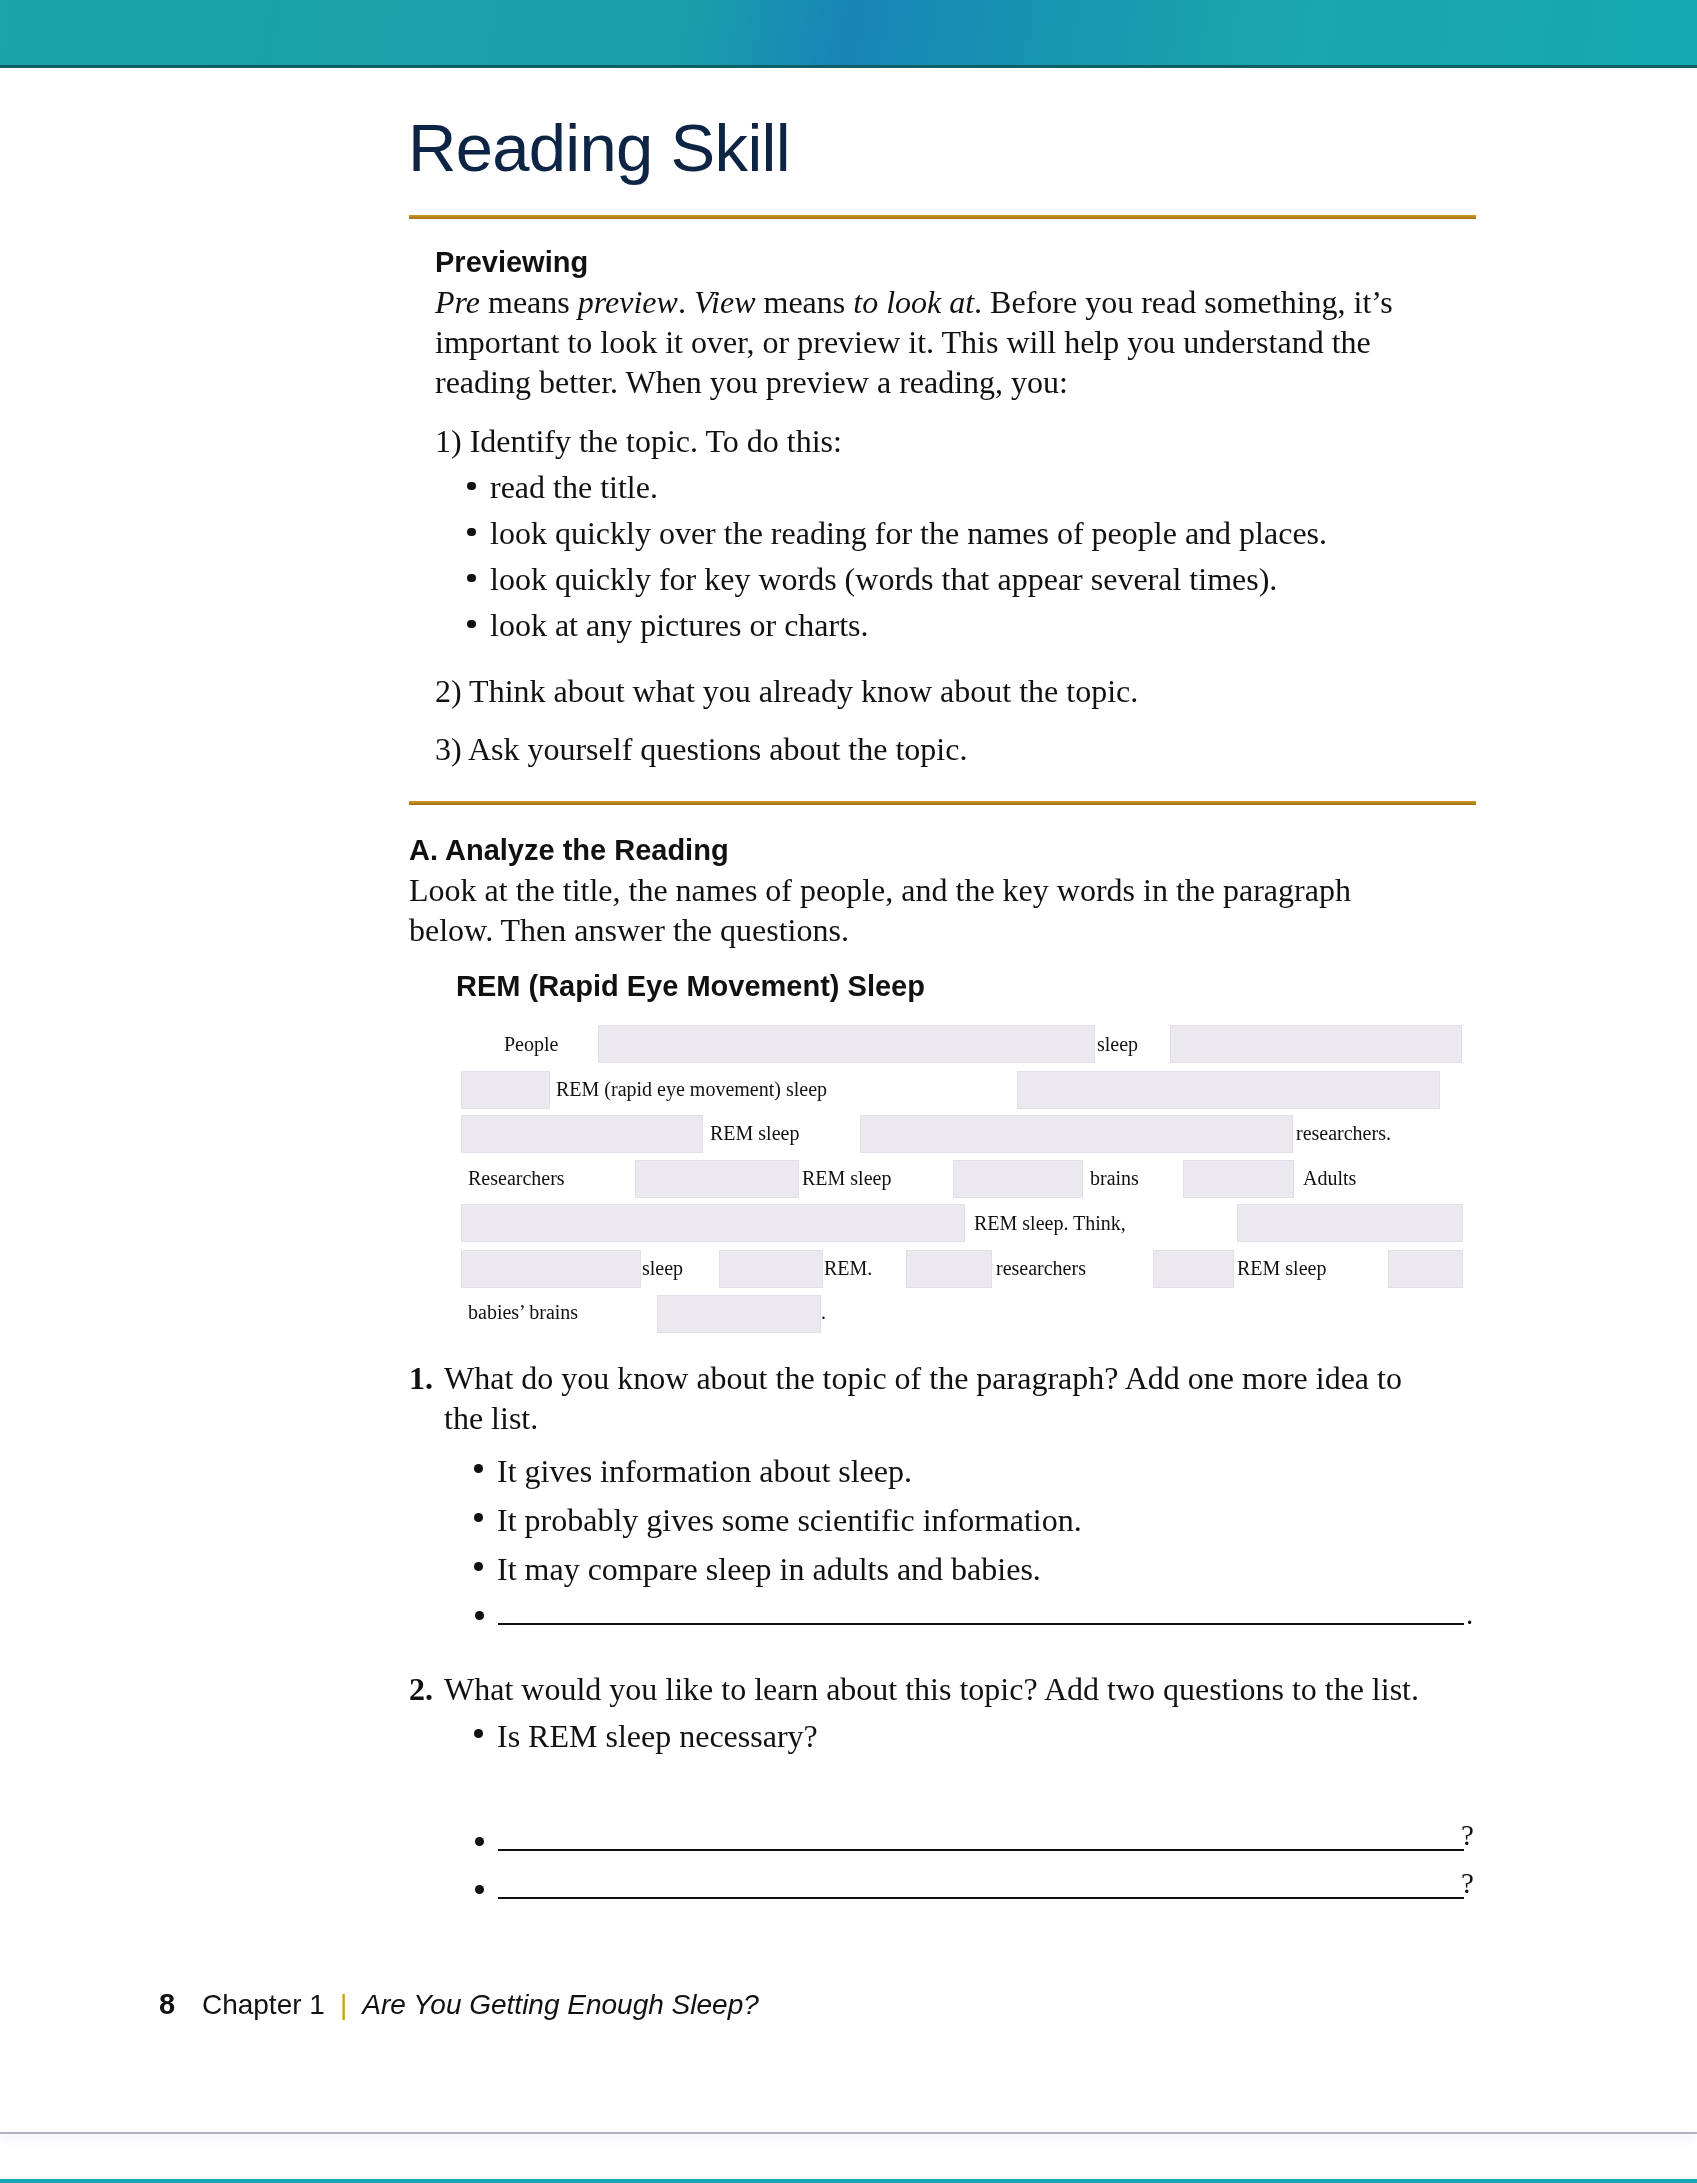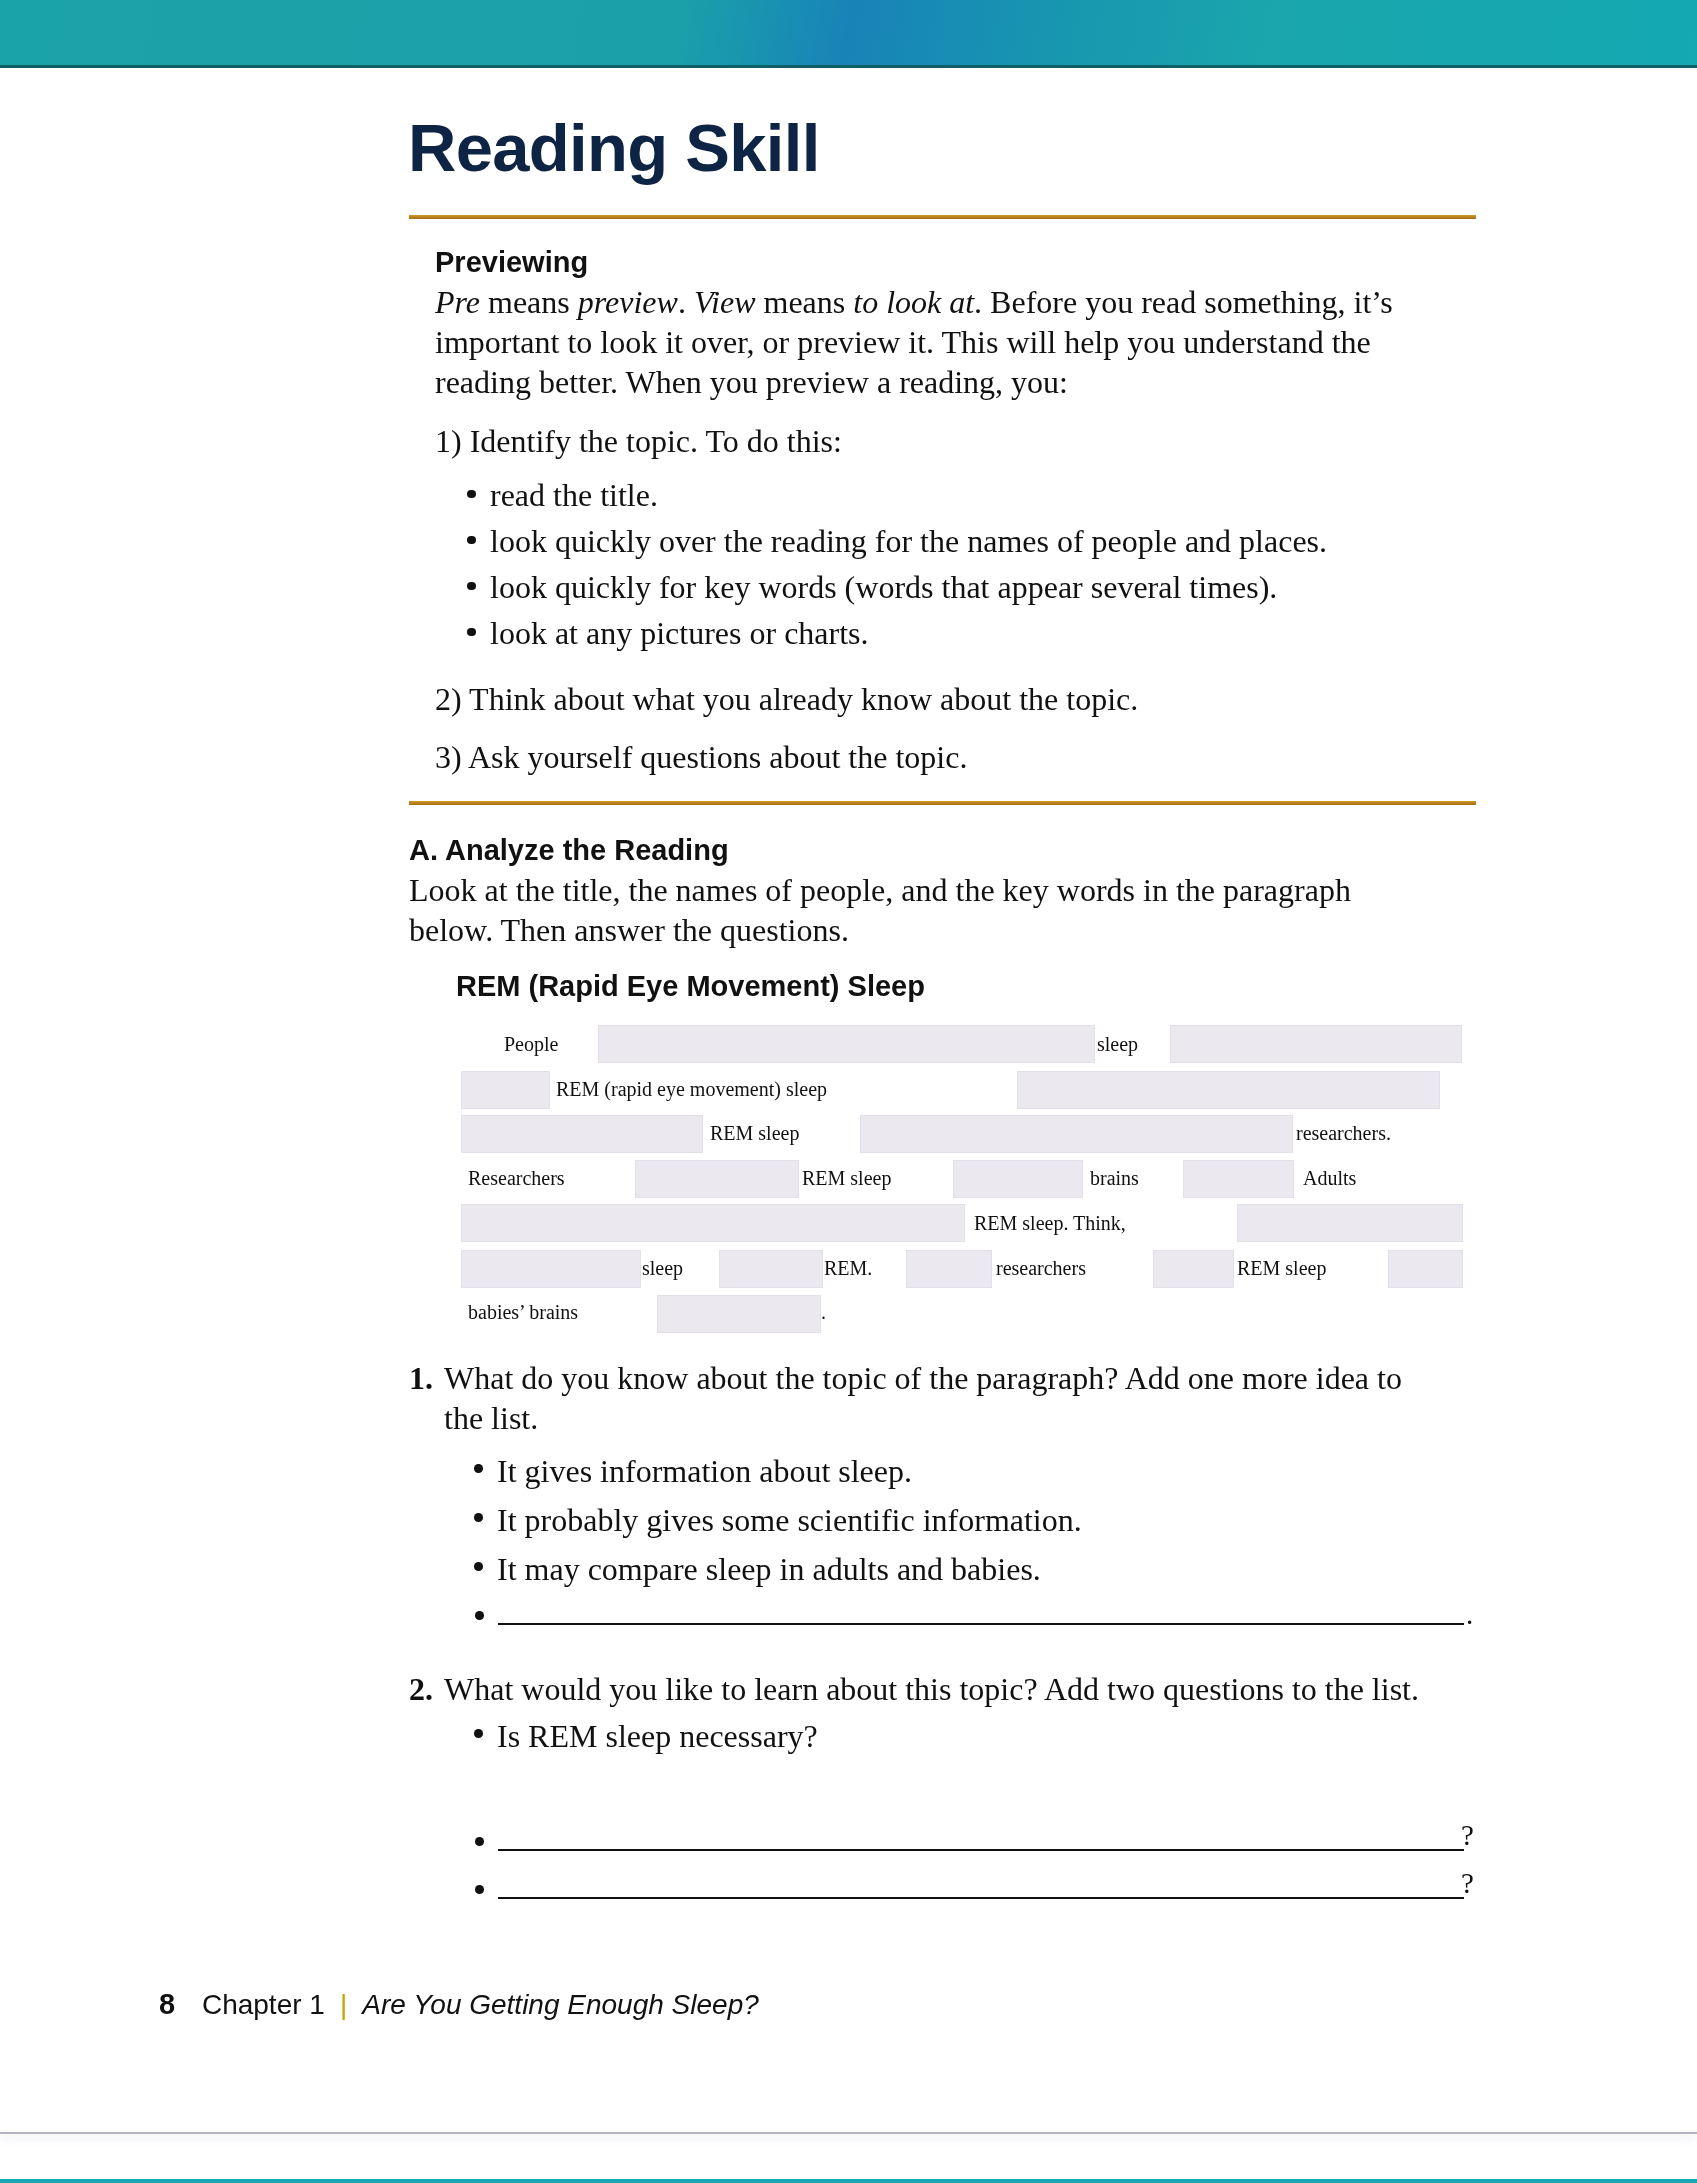--- a/index.html
+++ b/index.html
@@ -9,32 +9,32 @@
     font-family:"Liberation Serif", "DejaVu Serif", serif;
   }
   .top-band {
     position:absolute; left:0; top:0; width:1697px; height:65px;
     background: linear-gradient(100deg, #1aa3a8 0%, #1ba0aa 40%, #1784b8 50%, #1896b0 62%, #1aa6ac 75%, #14a9b3 100%);
     border-bottom:3.6px solid #0e5f66;
   }
   .title {
     position:absolute; left:408px; top:109px;
     font-family:"Liberation Sans", "DejaVu Sans", sans-serif;
-    font-size:67px; font-weight:bold; color:#0d2444; letter-spacing:-0.7px;
+    font-size:67px; font-weight:normal; color:#0d2444; letter-spacing:-0.7px;
   }
   .rule {
     position:absolute; left:409px; width:1067px; height:3.6px;
     background:linear-gradient(#d09a2a, #a36e12);
   }
   .block { position:absolute; left:435px; font-size:32px; line-height:40px; }
   .sub-head {
     font-family:"Liberation Sans", "DejaVu Sans", sans-serif;
     font-weight:bold; font-size:29px;
   }
-  .bullets { list-style:none; margin:8px; padding:0; }
+  .bullets { list-style:none; margin:0; padding:0; }
   .bullets li { position:relative; padding-left:26px; }
   .bullets li::before {
     content:""; position:absolute; left:2.9px; top:17.5px; width:8.7px; height:8.7px;
     border-radius:50%; background:#111;
   }
   .para-line { position:absolute; height:38px; font-size:20px; line-height:38px; white-space:nowrap; }
   .blank {
     position:absolute; height:36px; background:#ebe8ef;
     border:0.7px solid #e2dfe8;
   }

